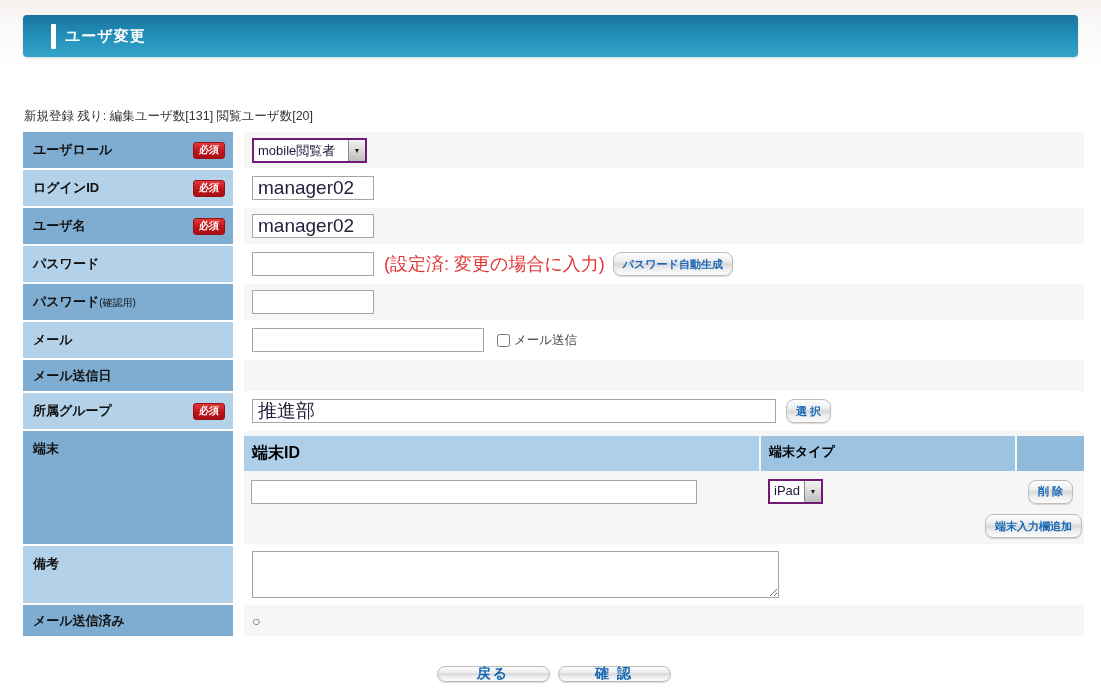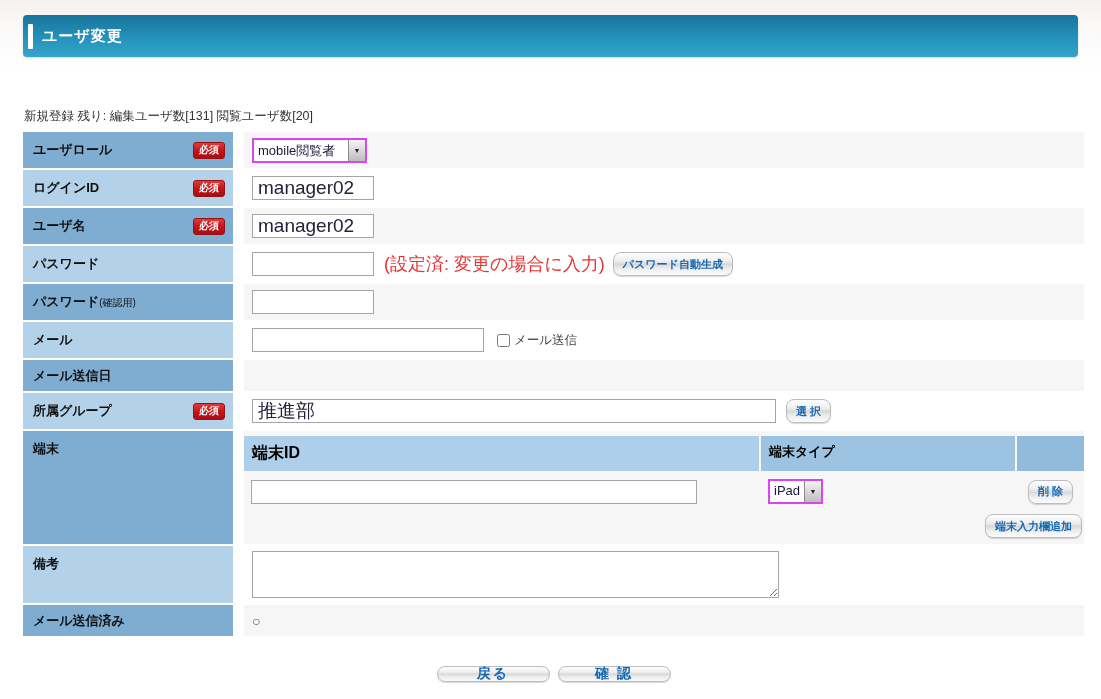--- a/index.html
+++ b/index.html
@@ -16,21 +16,21 @@
     z-index: 0;
   }
   .title-bar {
     position: relative; z-index: 1;
     margin: 15px 23px 0 23px;
     height: 42px; width: 1055px;
     border-radius: 4px;
     background: linear-gradient(180deg, #19749c 0%, #2априне 0%, #2492bb 55%, #35a4c9 100%);
     background: linear-gradient(180deg, #19749c 0%, #2492bb 55%, #35a4c9 100%);
     display: flex; align-items: center;
-    padding-left: 5px;
+    padding-left: 28px;
     box-shadow: 0 1px 2px rgba(0,0,0,0.15);
   }
   .title-accent {
     width: 5px; height: 25px; background: #ffffff; border-radius: 1px;
     margin-right: 9px;
   }
   .title-text { color: #ffffff; font-size: 15px; font-weight: bold; letter-spacing: 1px; }
 
   .status-line {
     position: relative; z-index: 1;
@@ -66,21 +66,21 @@
     height: 24px; border: 1px solid #a5a5a5; background: #fff;
     font-family: inherit; font-size: 19px; color: #22223a; padding: 0 5px; outline: none;
   }
   .w-small { width: 122px; }
   .w-mail  { width: 232px; }
   .input-readonly { width: 524px; background: #f0f0f0; border: 1px solid #b8b8b8; }
   .w-terminal { width: 446px; }
 
   .fake-select {
     display: inline-flex; align-items: stretch; background: #fff;
-    border: 2px solid #d946ef; height: 25px; cursor: default;
+    border: 2px solid #701a75; height: 25px; cursor: default;
   }
   .fs-text { font-size: 13px; color: #1a1a38; padding: 2px 4px 0 4px; min-width: 94px; }
   .fs-text.narrow { min-width: 34px; }
   .fs-arrow {
     width: 17px; display: flex; align-items: center; justify-content: center;
     background: linear-gradient(180deg, #f4f4f4 0%, #d9d9d9 50%, #bdbdbd 100%);
     border-left: 1px solid #8a8a8a; font-size: 7px; color: #222;
   }
 
   .btn {

